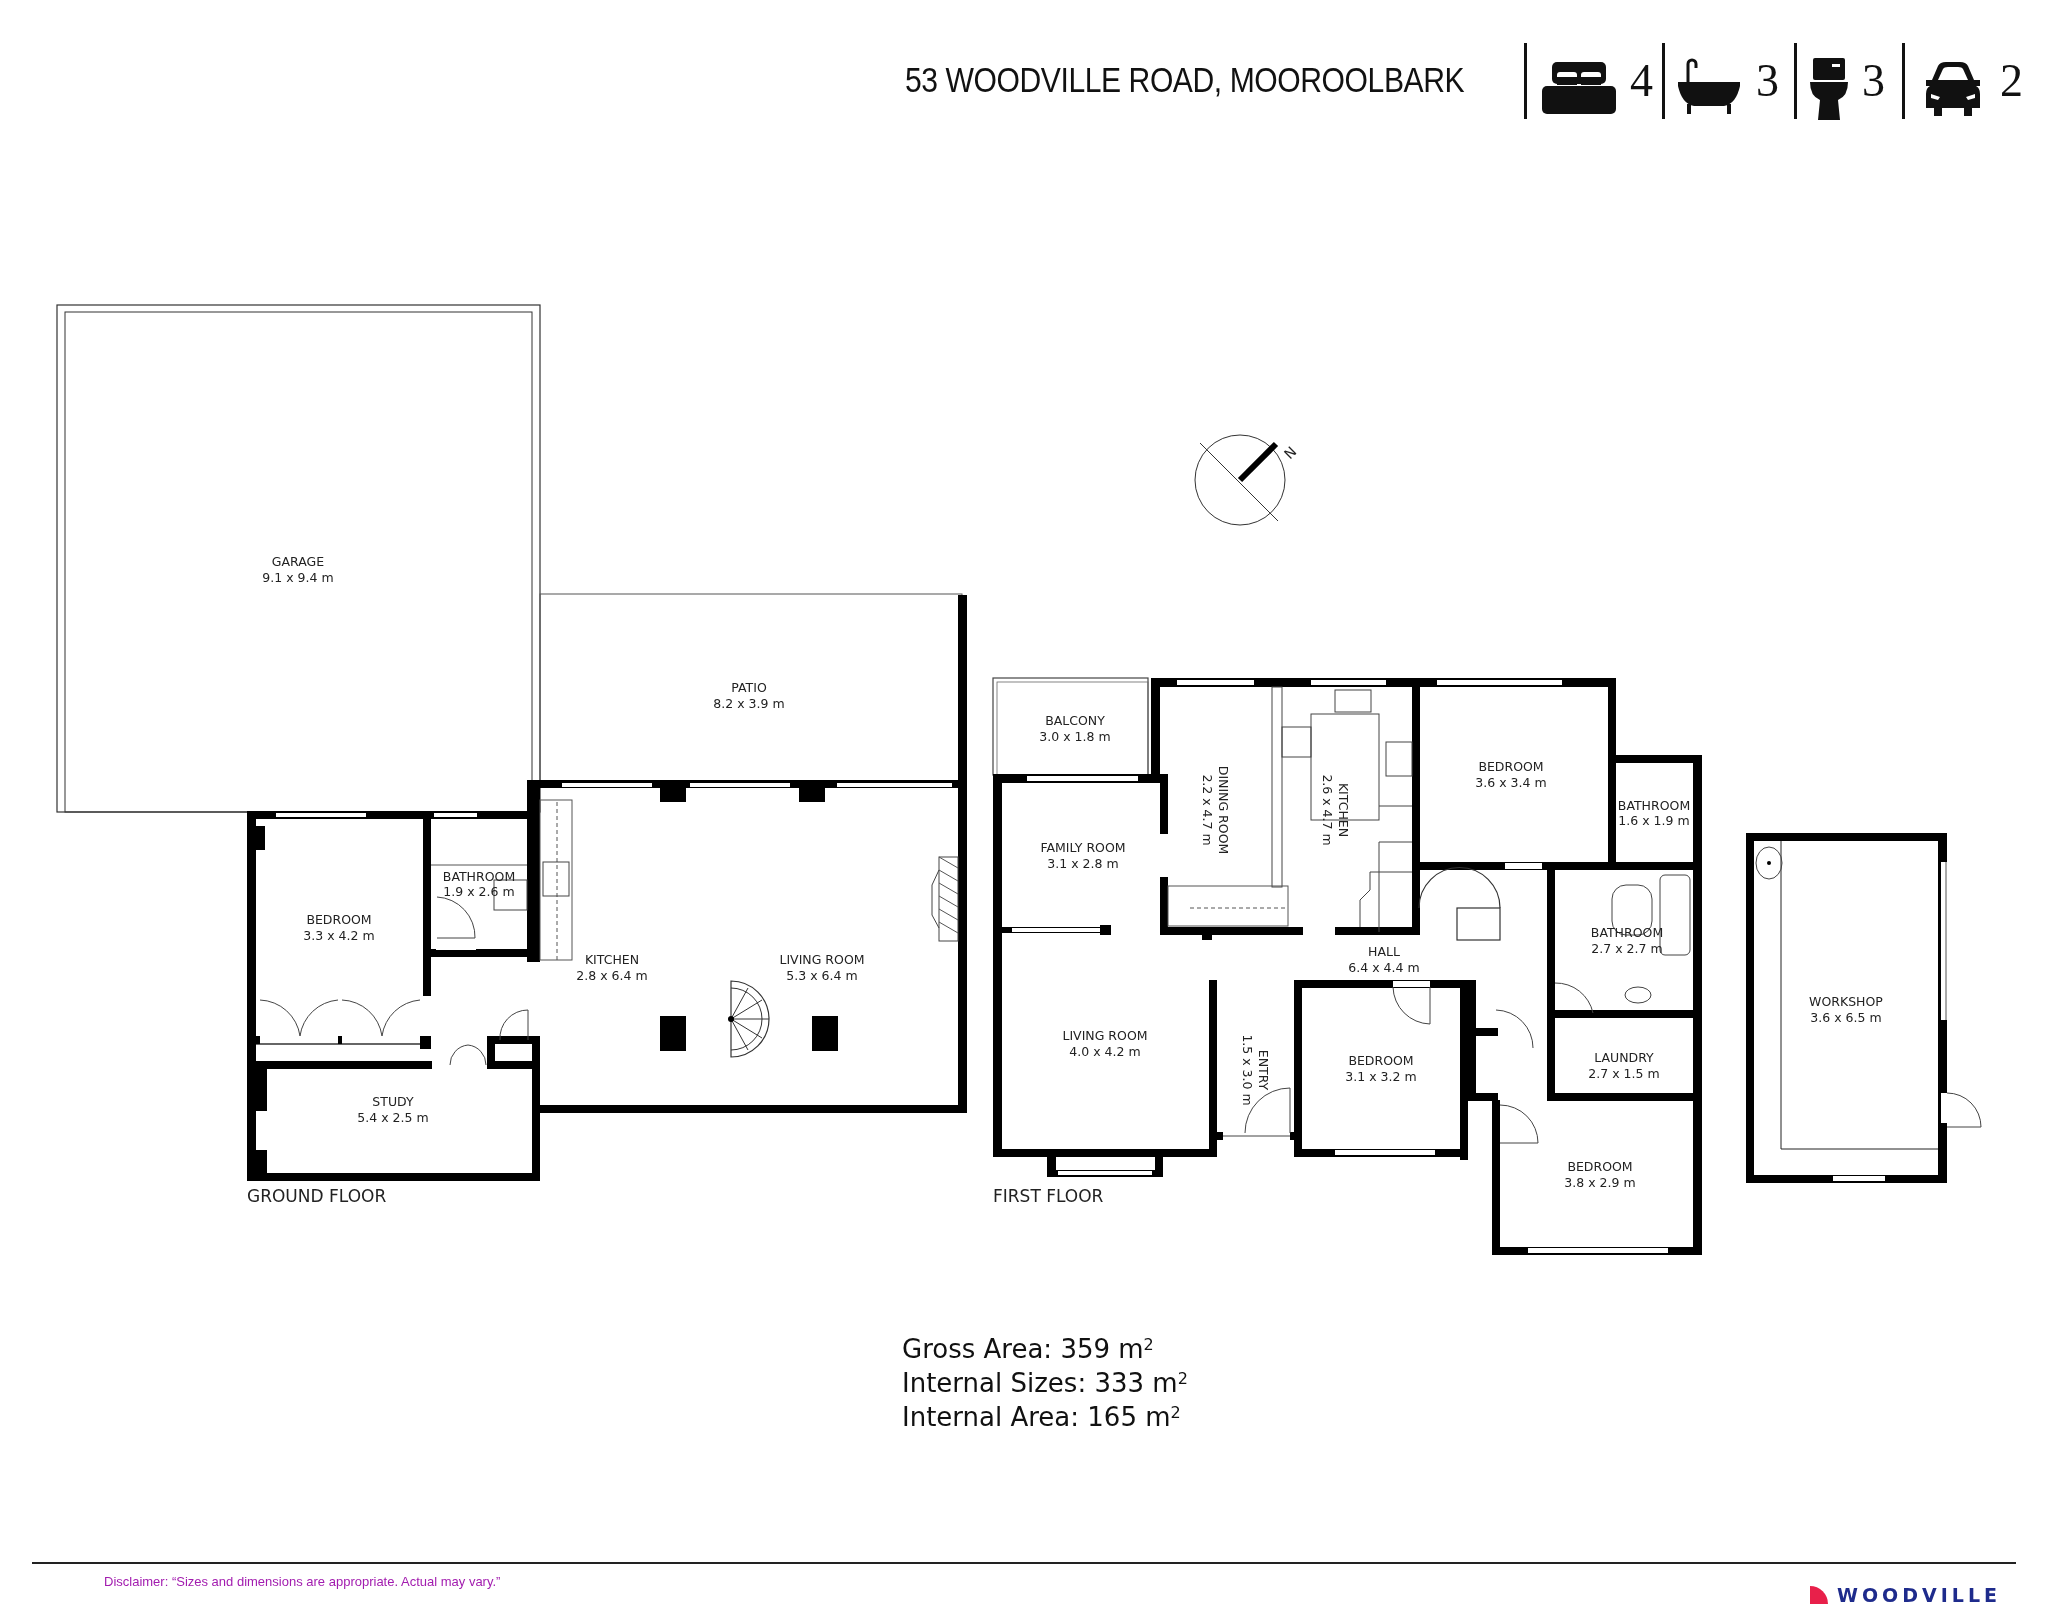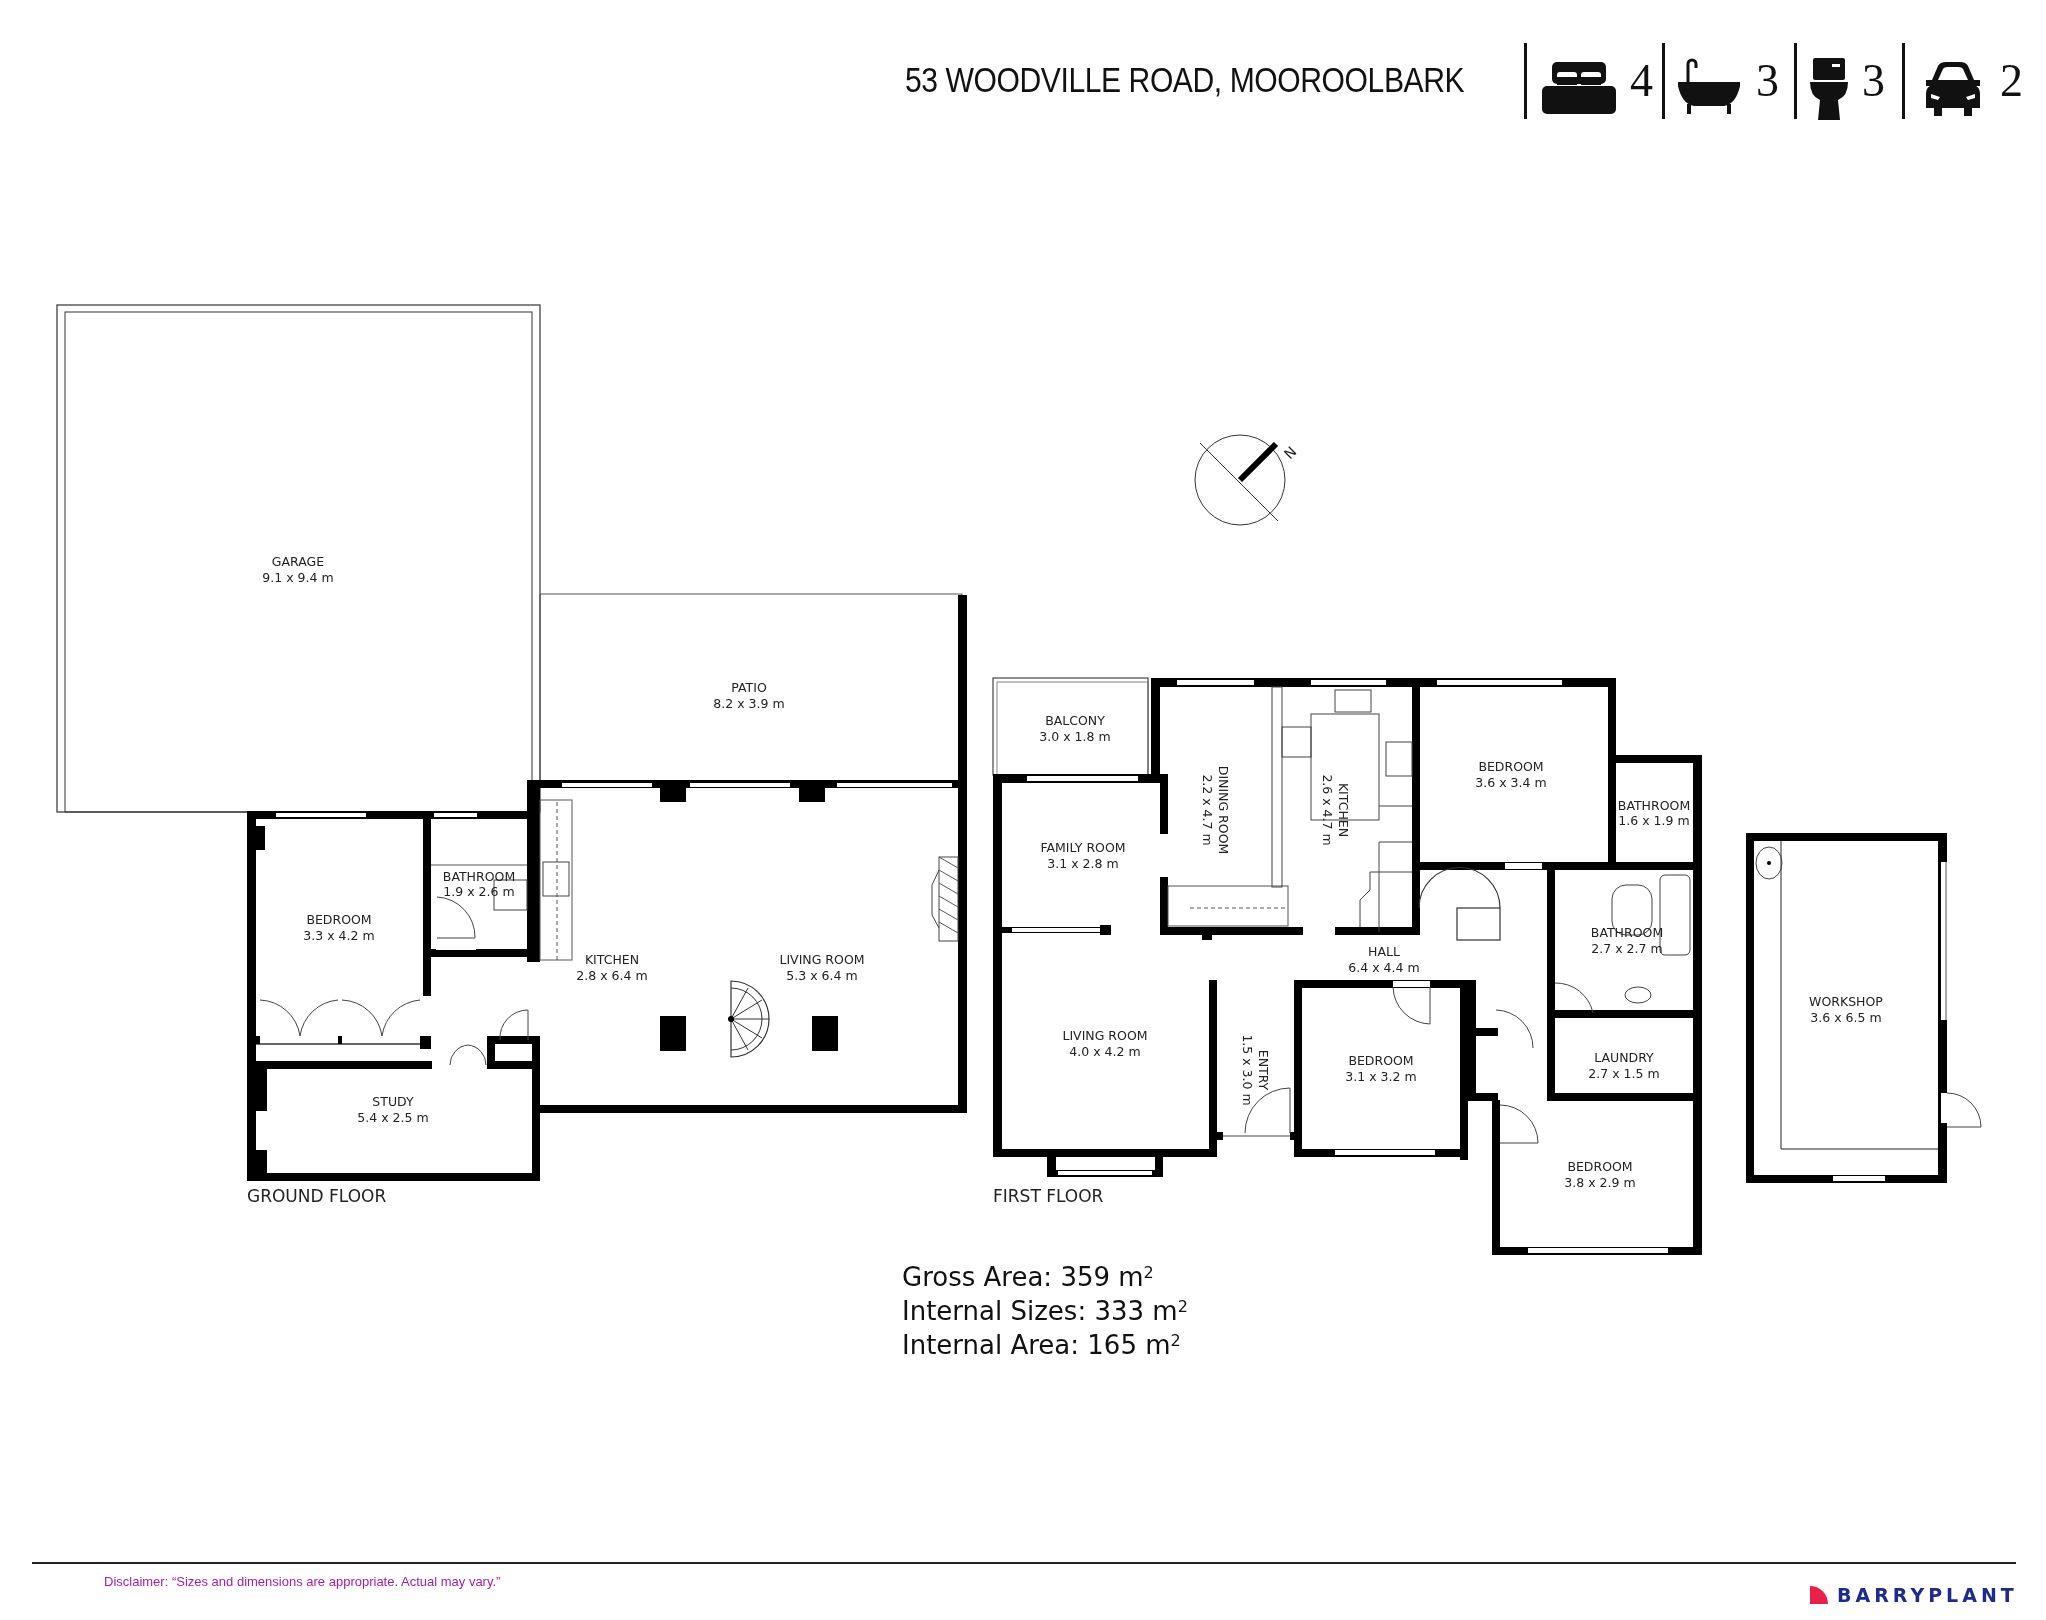--- a/index.html
+++ b/index.html
@@ -5,21 +5,21 @@
   html, body { margin:0; padding:0; background:#ffffff; }
   body { width:2046px; height:1620px; position:relative; overflow:hidden; font-family:"DejaVu Sans", sans-serif; color:#111; }
   .header { position:absolute; top:40px; left:0; width:2046px; height:85px; }
   .address { position:absolute; left:905px; top:60px; font-family:"Liberation Sans", sans-serif; font-size:35px; letter-spacing:-0.5px; transform:scaleX(0.86); transform-origin:left center; white-space:nowrap; color:#111; }
   .sep { position:absolute; top:43px; width:3px; height:76px; background:#111; }
   .count { position:absolute; top:58px; font-family:"Liberation Serif", serif; font-size:46px; line-height:1; color:#111; }
   .hicon { position:absolute; }
   svg.plan { position:absolute; left:0; top:0; }
   .room-name, .room-dim { font-family:"DejaVu Sans", sans-serif; font-size:12.5px; fill:#222; text-anchor:middle; }
   .floor-label { font-family:"DejaVu Sans", sans-serif; font-size:17px; fill:#222; }
-  .areas { position:absolute; left:902px; top:1260px; font-family:"DejaVu Sans", sans-serif; font-size:26px; line-height:34px; color:#111; }
+  .areas { position:absolute; left:902px; top:1332px; font-family:"DejaVu Sans", sans-serif; font-size:26px; line-height:34px; color:#111; }
   .areas sup { font-size:16px; vertical-align:top; position:relative; top:-4px; }
   .footer-line { position:absolute; left:32px; top:1562px; width:1984px; height:2px; background:#222; }
   .disclaimer { position:absolute; left:104px; top:1574px; font-family:"Liberation Sans", sans-serif; font-size:13px; color:#a21caf; }
   .logo { position:absolute; left:1810px; top:1583px; height:24px; display:flex; align-items:center; }
   .logo-mark { width:18px; height:18px; background:#e8204a; border-top-right-radius:18px; margin-right:9px; }
   .logo-text { font-family:"DejaVu Sans", sans-serif; font-weight:bold; font-size:19px; letter-spacing:4px; color:#1e2b8c; }
 </style>
 </head>
 <body>
 
@@ -299,14 +299,14 @@
 <div class="areas">
   <div><span>Gross Area:</span> <span>359 m</span><sup>2</sup></div>
   <div><span>Internal Sizes:</span> <span>333 m</span><sup>2</sup></div>
   <div><span>Internal Area:</span> <span>165 m</span><sup>2</sup></div>
 </div>
 
 <div class="footer-line"></div>
 <div class="disclaimer">Disclaimer: “Sizes and dimensions are appropriate. Actual may vary.”</div>
 <div class="logo">
   <div class="logo-mark"></div>
-  <span class="logo-text">BARRYPLANT</span>
+  <span class="logo-text">WOODVILLE</span>
 </div>
 
 </body></html>

